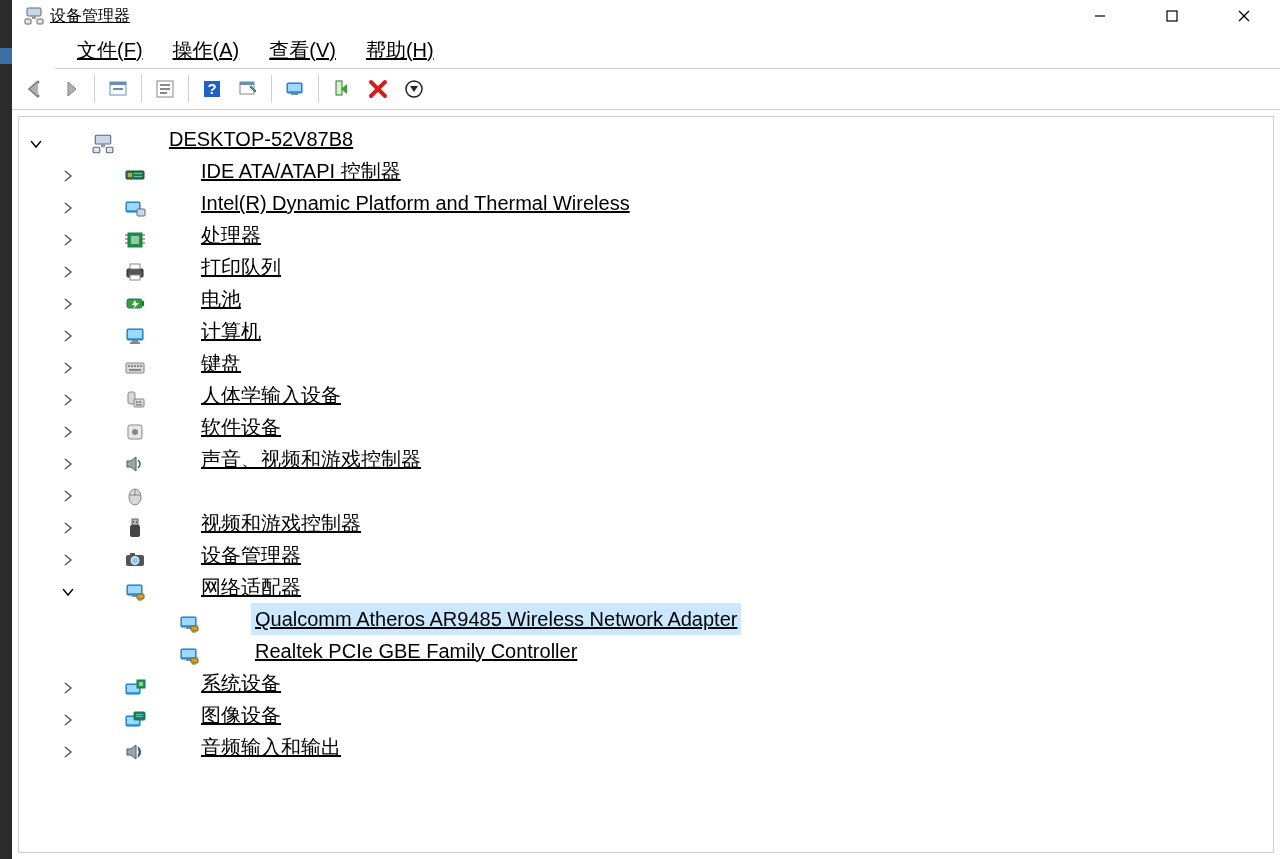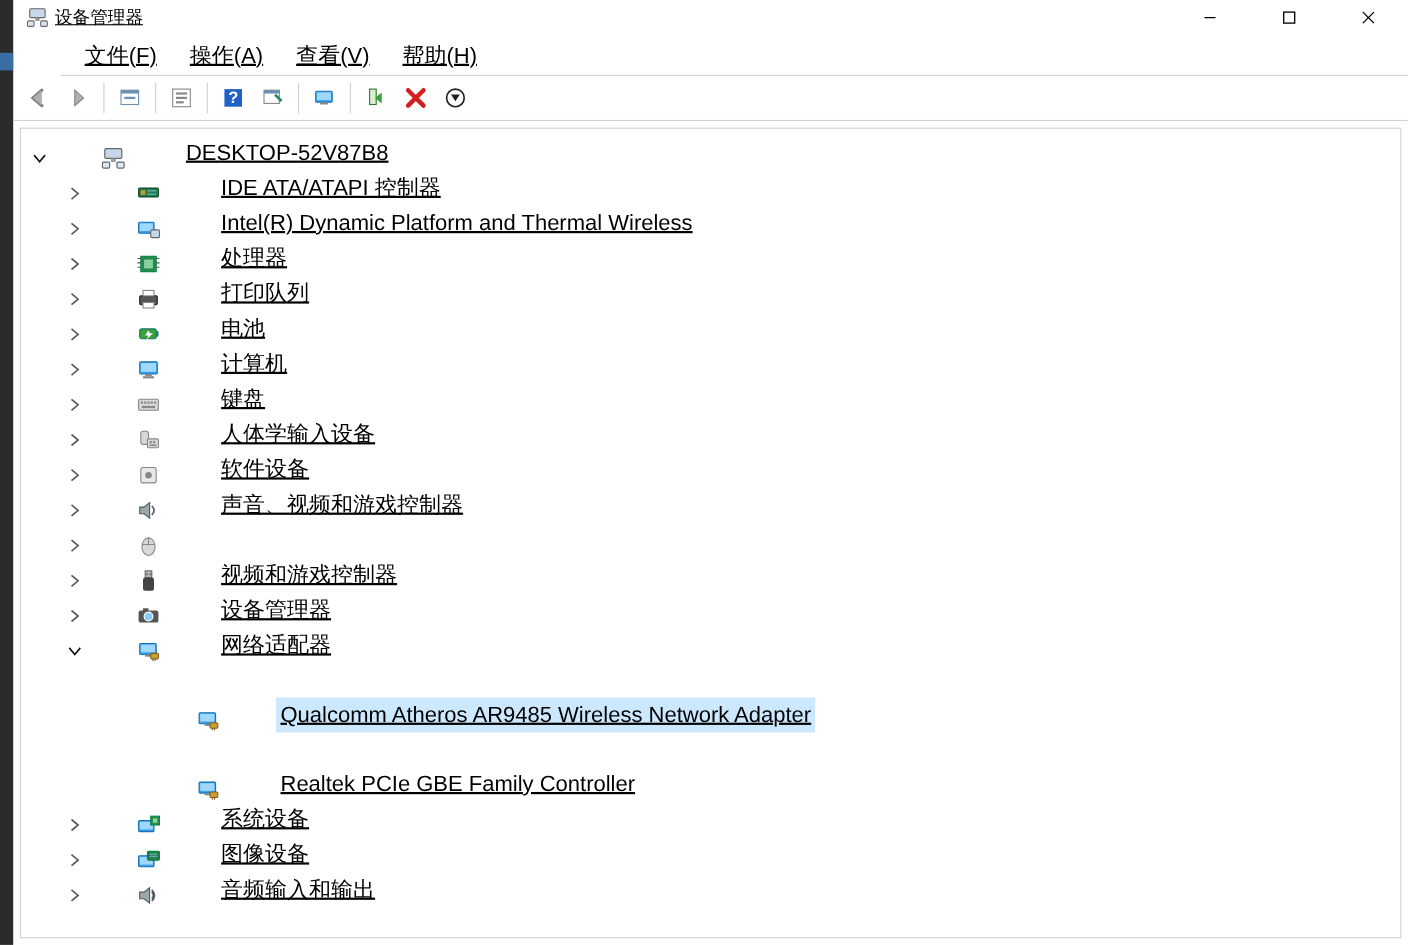--- a/index.html
+++ b/index.html
@@ -130,21 +130,21 @@
   }
   .node {
     display: flex;
     align-items: flex-end;
     height: 32px;
     white-space: nowrap;
     gap: 42px;
   }
   .indent-0 { padding-left: 6px; }
   .indent-1 { padding-left: 38px; }
-  .indent-2 { padding-left: 92px; margin-top: 31px; }
+  .indent-2 { padding-left: 92px; }
 
   .chev {
     width: 22px;
     height: 22px;
     display: flex;
     align-items: center;
     justify-content: center;
     flex-shrink: 0;
     margin-right: 2px;
   }

